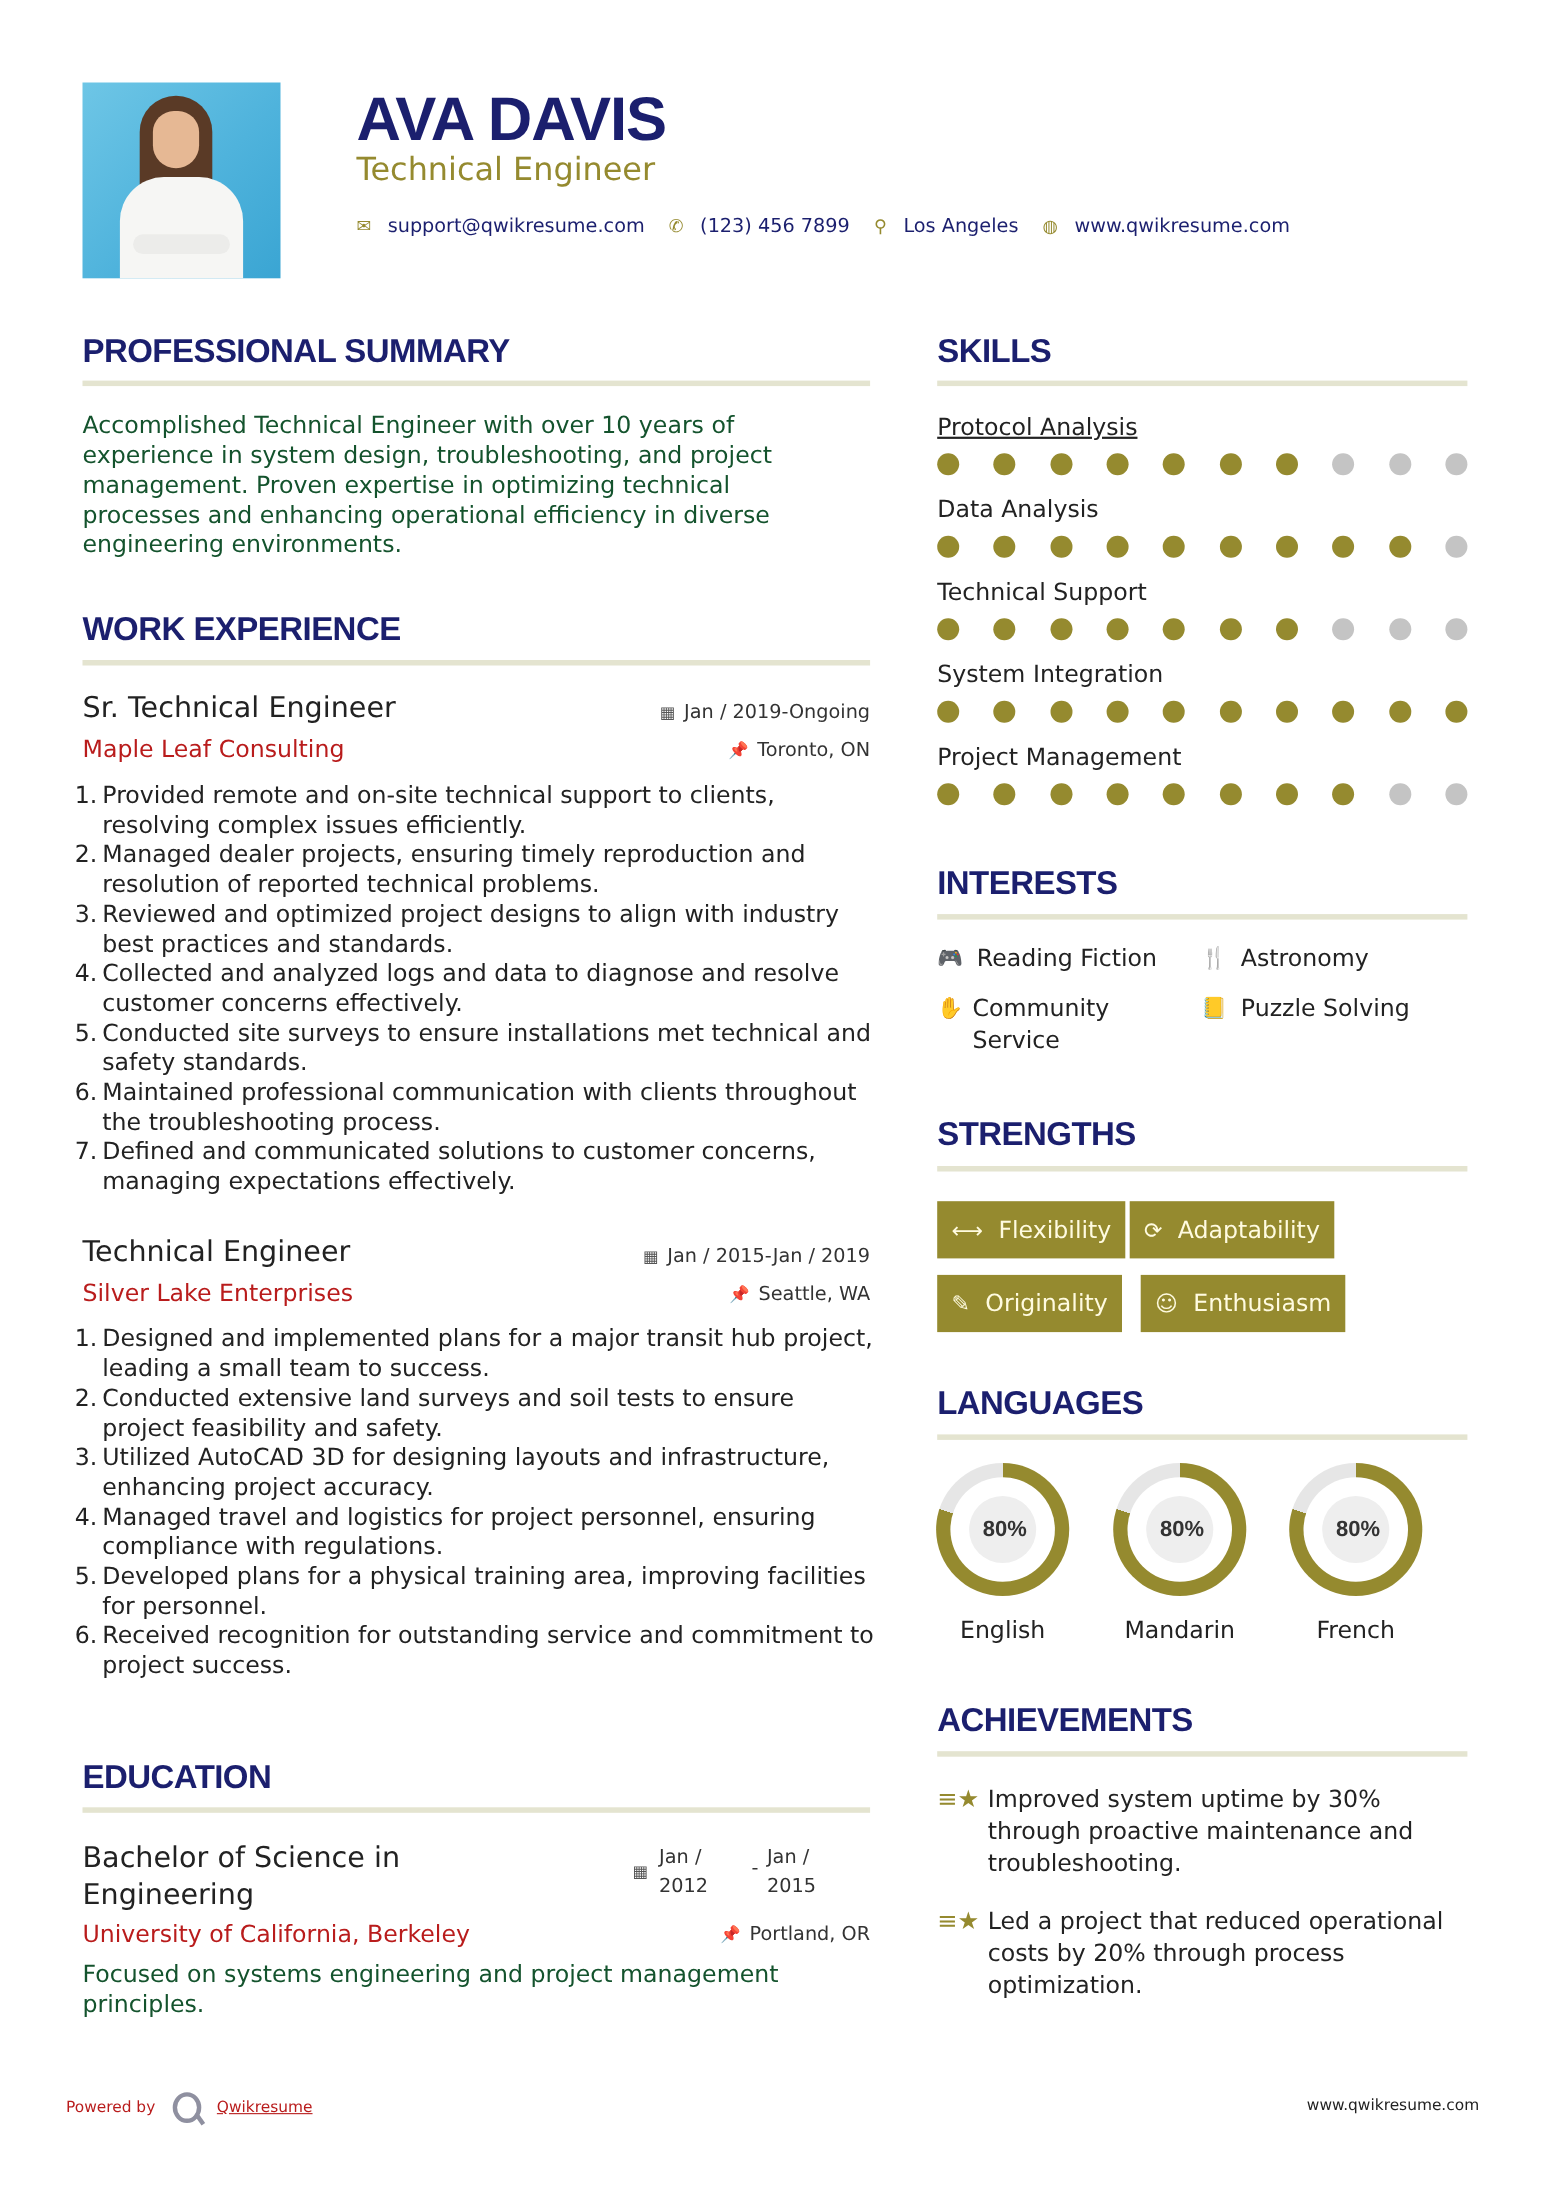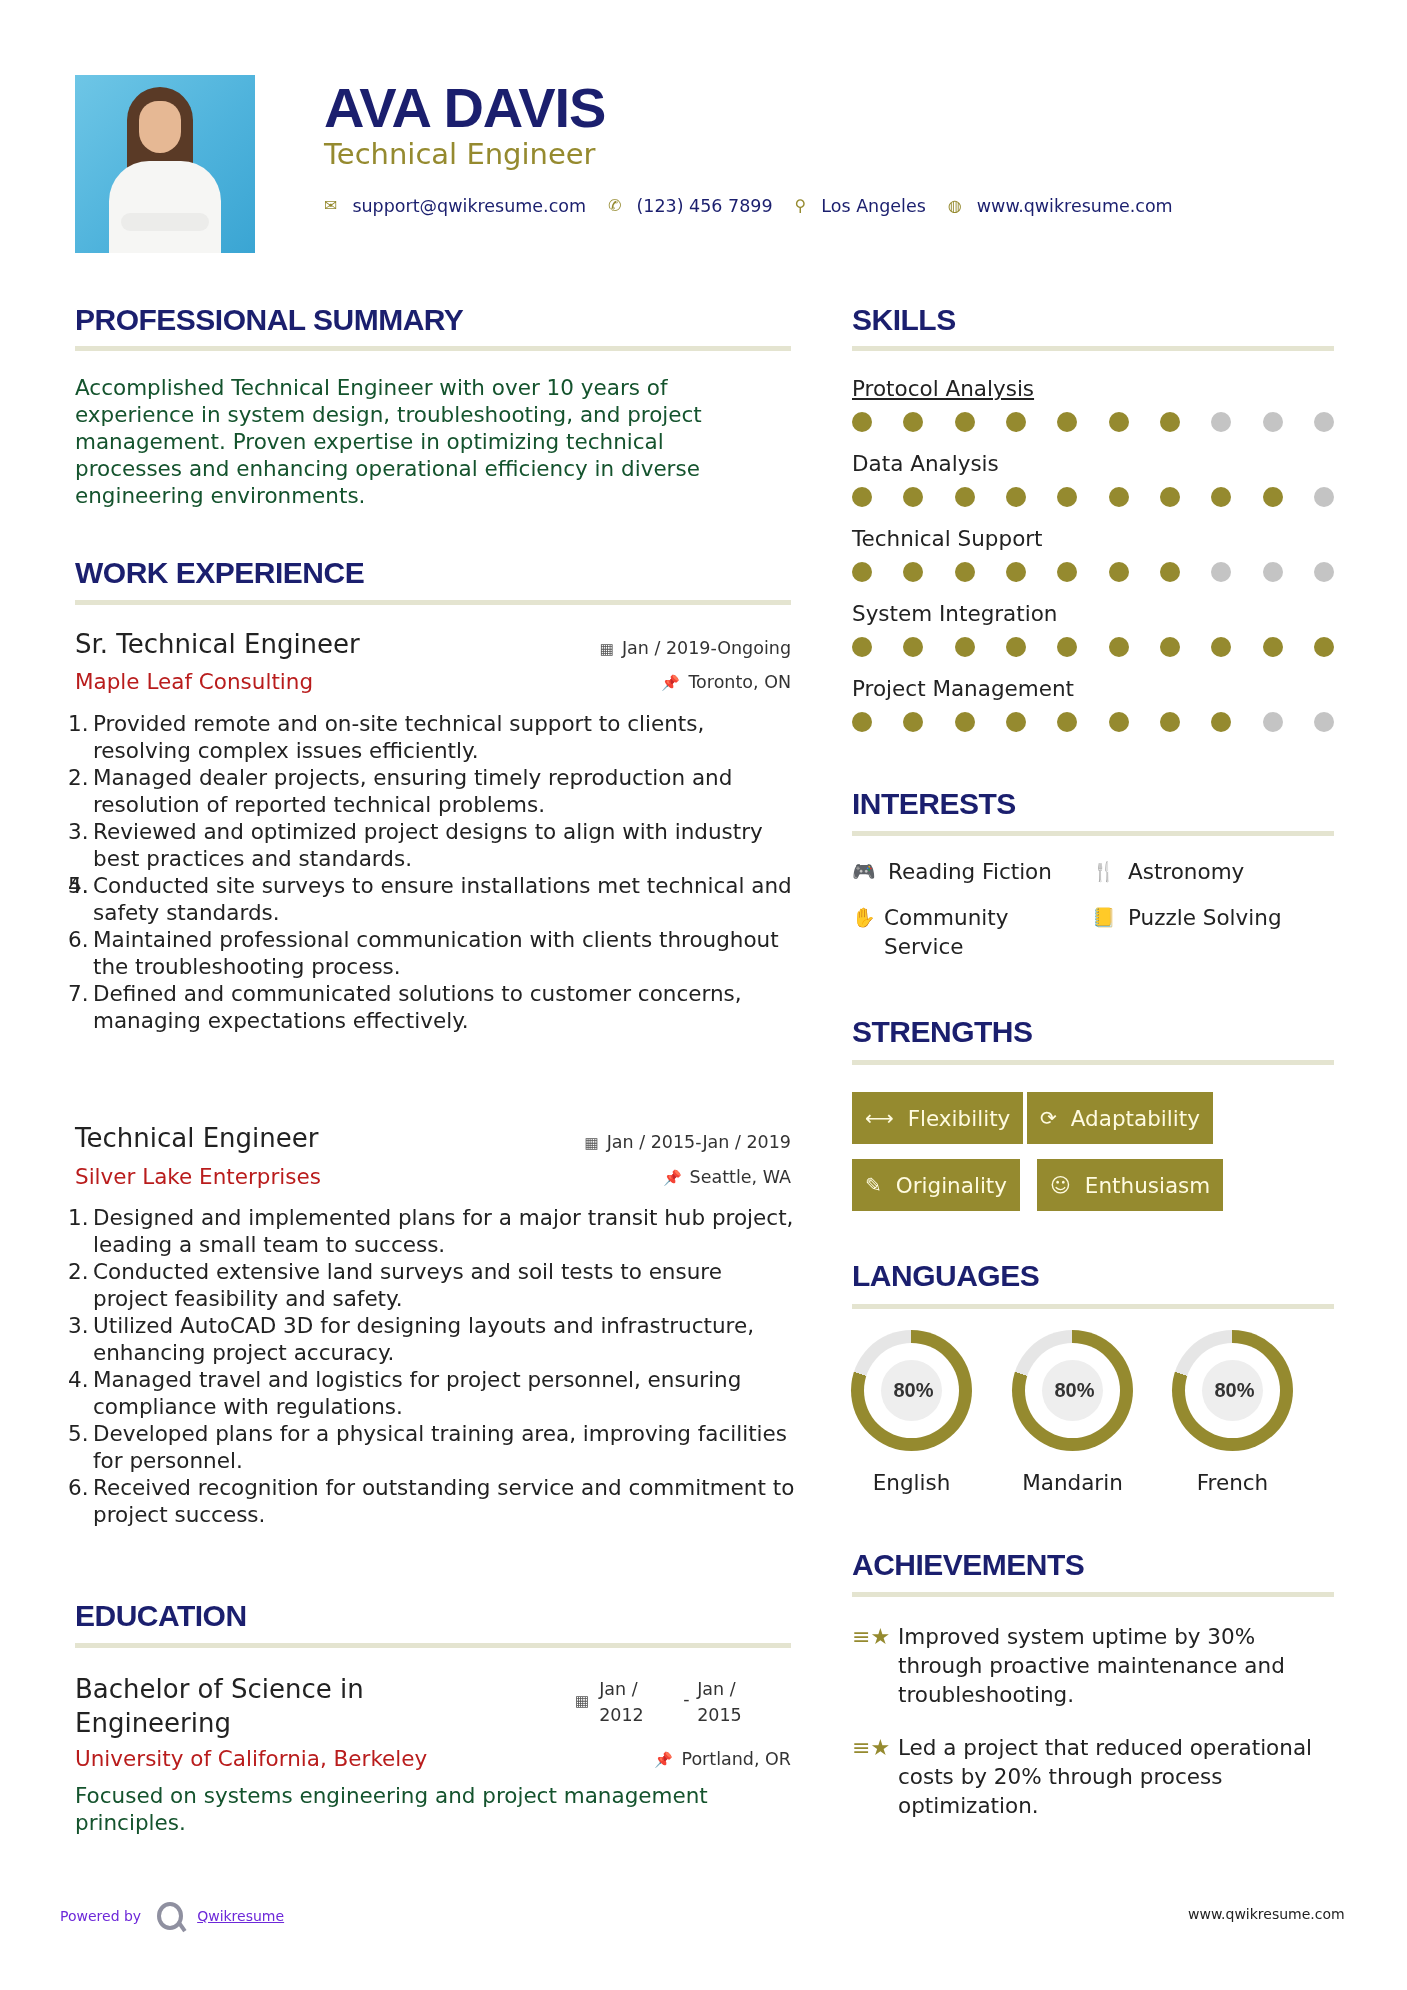--- a/index.html
+++ b/index.html
@@ -36,21 +36,21 @@
   .badge .bi { margin-right: 14px; font-size: 20px; }
   .lang { width: 121px; text-align: center; }
   .ring { position: relative; width: 121px; height: 121px; border-radius: 50%; }
   .ring .hole { position:absolute; left: 13px; top: 13px; width: 95px; height: 95px; border-radius: 50%; background:#fff; }
   .ring .core { position:absolute; left: 30px; top: 30px; width: 61px; height: 61px; border-radius: 50%; background:#eeeeee; }
   .ring .pct { position:absolute; left:2px; top:0; width:121px; height:121px; display:flex; align-items:center; justify-content:center; font-weight:700; font-size: 20px; color:#333; font-family: "Liberation Sans", sans-serif; }
   .lang-lbl { font-size: 21.5px; color:#222; margin-top: 18px; line-height: 28px; }
   .ach { display:flex; align-items:flex-start; }
   .ach .ai { color:#958a2f; font-size: 22px; width: 46px; flex: none; line-height: 29px; }
   .ach .at { font-size: 21.5px; line-height: 29px; color:#222; }
-  .footer-l { left: 60px; top: 1902px; display:flex; align-items:center; font-size: 14px; color:#6d28d9; }
+  .footer-l { left: 60px; top: 1902px; display:flex; align-items:center; font-size: 14px; color:#b91c1c; }
   .footer-l .q { width: 26px; height: 28px; border: 4px solid #8f90a0; border-radius: 50%; margin: 0 14px 0 16px; position: relative; }
   .footer-l .q::after { content:""; position:absolute; right:-5px; bottom:-6px; width:4px; height:10px; background:#8f90a0; transform: rotate(-35deg); }
   .footer-l .lnk { text-decoration: underline; }
   .footer-r { left: 1188px; top: 1906px; font-size: 14px; color:#222; }
 </style>
 </head>
 <body>
 
 <div class="abs photo">
   <div class="hair"></div>
@@ -79,21 +79,21 @@
 <div class="abs rule" style="left:75px;top:600px;width:716px;"></div>
 
 <div class="abs job-title" style="left:75px;top:628px;">Sr. Technical Engineer</div>
 <div class="abs meta" style="right:616px;top:636px;"><span class="mi">▦</span><span>Jan / 2019-Ongoing</span></div>
 <div class="abs company" style="left:75px;top:668px;">Maple Leaf Consulting</div>
 <div class="abs meta" style="right:616px;top:670px;"><span class="mi">📌</span><span>Toronto, ON</span></div>
 <ol class="abs bul" style="left:75px;top:710px;width:720px;">
   <li><span class="num">1.</span><span>Provided remote and on-site technical support to clients, resolving complex issues efficiently.</span></li>
   <li><span class="num">2.</span><span>Managed dealer projects, ensuring timely reproduction and resolution of reported technical problems.</span></li>
   <li><span class="num">3.</span><span>Reviewed and optimized project designs to align with industry best practices and standards.</span></li>
-  <li><span class="num">4.</span></li>
+  <li><span class="num">4.</span><span>Collected and analyzed logs and data to diagnose and resolve customer concerns effectively.</span></li>
   <li><span class="num">5.</span><span>Conducted site surveys to ensure installations met technical and safety standards.</span></li>
   <li><span class="num">6.</span><span>Maintained professional communication with clients throughout the troubleshooting process.</span></li>
   <li><span class="num">7.</span><span>Defined and communicated solutions to customer concerns, managing expectations effectively.</span></li>
 </ol>
 
 <div class="abs job-title" style="left:75px;top:1122px;">Technical Engineer</div>
 <div class="abs meta" style="right:616px;top:1130px;"><span class="mi">▦</span><span>Jan / 2015-Jan / 2019</span></div>
 <div class="abs company" style="left:75px;top:1163px;">Silver Lake Enterprises</div>
 <div class="abs meta" style="right:616px;top:1165px;"><span class="mi">📌</span><span>Seattle, WA</span></div>
 <ol class="abs bul" style="left:75px;top:1204px;width:720px;">

